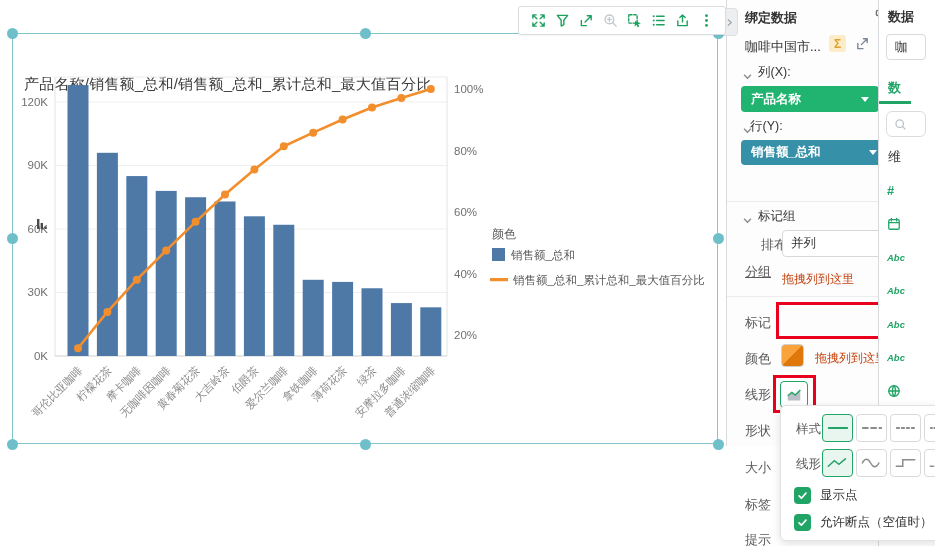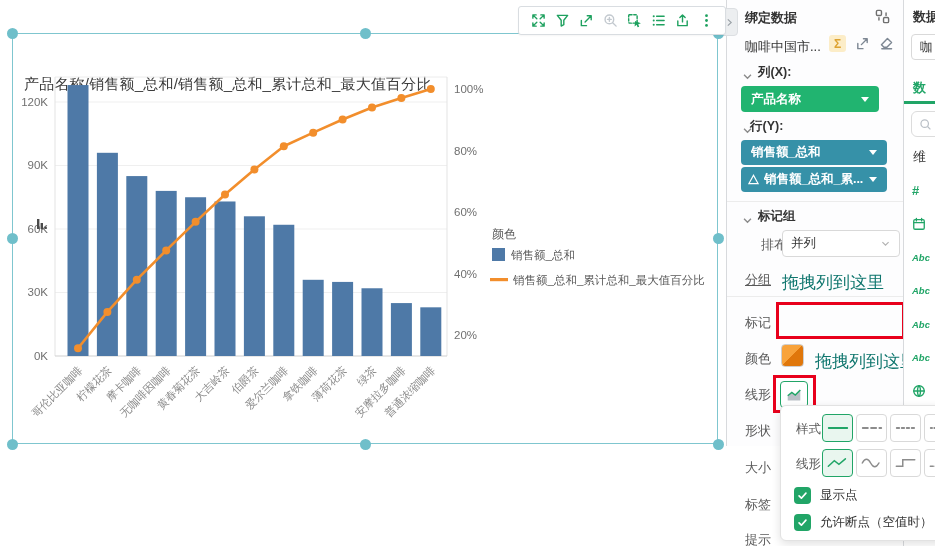--- a/index.html
+++ b/index.html
@@ -16,23 +16,23 @@
   
   #widget-toolbar{left:518px;top:6px;height:27px;background:#fff;border:1px solid #d9dde1;border-radius:3px;
     display:flex;align-items:center;padding:0 7px;z-index:20;box-shadow:0 1px 2px rgba(0,0,0,.04);}
   .tb-btn{width:24px;height:24px;display:flex;align-items:center;justify-content:center;cursor:pointer;}
   
   #binding-panel{left:726px;top:0;width:177px;height:446px;background:#fdfdfe;border-left:1px solid #d8dadd;box-sizing:border-box;z-index:3;}
   #collapse-tab{position:absolute;left:-6px;top:8px;width:15px;height:26px;background:#eceef0;border:1px solid #dcdfe2;
     border-radius:0 4px 4px 0;display:flex;align-items:center;justify-content:center;color:#9aa0a6;z-index:4;cursor:pointer;}
   .p-label{font-size:13px;color:#4a4a4a;position:absolute;white-space:nowrap;}
   .p-label.dim{color:#595959;}
-  .placeholder{font-size:17px;color:#0f766e;position:absolute;white-space:nowrap;}
+  .placeholder{font-size:12px;color:#c2410c;position:absolute;white-space:nowrap;}
   .sec-chevron{position:absolute;width:11px;height:11px;}
-  .sec-title{font-size:12.5px;color:#333;font-weight:700;position:absolute;white-space:nowrap;}
+  .sec-title{font-size:12.5px;color:#333;font-weight:400;position:absolute;white-space:nowrap;}
   .pill{position:absolute;height:26px;border-radius:4px;display:flex;align-items:center;padding:0 10px;box-sizing:border-box;cursor:pointer;}
   .pill .txt{color:#fff;font-size:12.5px;font-weight:700;white-space:nowrap;overflow:hidden;flex:1;}
   .caret{width:0;height:0;border-left:4.5px solid transparent;border-right:4.5px solid transparent;border-top:5.5px solid #fff;margin-left:6px;}
   .select{position:absolute;background:#fff;border:1px solid #d9d9d9;border-radius:4px;display:flex;align-items:center;
     padding:12px 8px;box-sizing:border-box;cursor:pointer;}
   .select .txt{font-size:12.5px;color:#333;flex:1;white-space:nowrap;overflow:hidden;}
   .divider{position:absolute;left:0;width:177px;height:1px;background:#ececec;}
   .red-frame{position:absolute;border:3px solid #e8001c;box-sizing:border-box;z-index:6;pointer-events:none;}
   #color-swatch{position:absolute;width:23px;height:23px;border:1px solid #cfcfcf;border-radius:4px;box-sizing:border-box;cursor:pointer;
     background:linear-gradient(135deg,#f8a33b 0%,#f8a33b 48%,#e0770b 48%,#e0770b 100%);}
@@ -44,21 +44,21 @@
   .pop-row{position:absolute;left:0;height:30px;display:flex;align-items:center;}
   .pop-label{font-size:12.5px;color:#595959;position:absolute;left:15px;}
   .opts{position:absolute;left:41px;top:0;display:flex;gap:3px;}
   .opt-btn{width:31px;height:28px;border:1px solid #d9d9d9;border-radius:4px;background:#fff;display:flex;align-items:center;
     justify-content:center;box-sizing:border-box;cursor:pointer;}
   .opt-btn.sel{border-color:#21a567;background:#e9f6ef;}
   .check-row{position:absolute;left:13px;display:flex;align-items:center;gap:9px;}
   .checkbox{width:17px;height:17px;border-radius:4px;background:#21a567;display:flex;align-items:center;justify-content:center;cursor:pointer;}
   .check-label{font-size:12.5px;color:#333;white-space:nowrap;}
   
-  #fields-panel{left:903px;top:0;width:32px;height:546px;background:#fff;border-left:1px solid #d8dadd;box-sizing:border-box;z-index:3;overflow:visible;}
+  #fields-panel{left:878px;top:0;width:32px;height:546px;background:#fff;border-left:1px solid #d8dadd;box-sizing:border-box;z-index:3;overflow:visible;}
   #p2-title{position:absolute;left:9px;top:8px;font-size:13px;color:#333;font-weight:700;white-space:nowrap;}
   #p2-select{position:absolute;left:7px;top:34px;width:40px;height:26px;border:1px solid #d9d9d9;border-radius:4px;background:#fff;
     font-size:12.5px;color:#333;display:flex;align-items:center;padding-left:8px;box-sizing:border-box;cursor:pointer;}
   #p2-tab{position:absolute;left:9px;top:79px;font-size:13px;color:#21a567;font-weight:700;cursor:pointer;}
   #p2-underline{position:absolute;left:0;top:101px;width:32px;height:3px;background:#21a567;}
   #p2-search{position:absolute;left:7px;top:111px;width:40px;height:26px;border:1px solid #dcdcdc;border-radius:6px;background:#fff;
     display:flex;align-items:center;padding-left:7px;box-sizing:border-box;cursor:text;}
   #p2-dim{position:absolute;left:9px;top:148px;font-size:13px;color:#333;white-space:nowrap;}
   .field-item{position:absolute;left:8px;width:24px;height:20px;display:flex;align-items:center;cursor:grab;}
   .abc-txt{font-size:9.5px;font-weight:700;color:#21a567;font-style:italic;}
@@ -246,45 +246,38 @@
   <span class="sec-chevron" style="left:15px;top:122px;">
     <svg width="11" height="11" viewBox="0 0 16 16" fill="none" stroke="#8a8a8a" stroke-width="2">
         <path d="M3 5.5l5 5 5-5"></path>
       </svg></span>
   <div class="sec-title" style="left:23px;top:118px;">行(Y):</div>
 
   <div class="pill" style="left:14px;top:140px;width:146px;height:25px;background:#3691a8;">
     <span class="txt">销售额_总和</span>
     <span class="caret"></span>
   </div>
-  <div class="pill" style="left:14px;top:167px;width:146px;height:25px;background:#3691a8;padding-left:6px;">
-    <svg width="13" height="13" viewBox="0 0 16 16" style="margin-right:4px;flex:none;" fill="none" stroke="#fff" stroke-width="1.5">
-        <path d="M8 2.8L13.6 13H2.4z"></path>
-      </svg>
-    <span class="txt">销售额_总和_累...</span>
-    <span class="caret"></span>
-  </div>
 
   <div class="divider" style="top:201px;"></div>
 
   <span class="sec-chevron" style="left:15px;top:212px;">
     <svg width="11" height="11" viewBox="0 0 16 16" fill="none" stroke="#8a8a8a" stroke-width="2">
         <path d="M3 5.5l5 5 5-5"></path>
       </svg></span>
   <div class="sec-title" style="left:31px;top:208px;">标记组</div>
 
   <div class="p-label dim" style="left:34px;top:236px;">排布</div>
   <div class="select" style="left:55px;top:230px;width:118px;height:27px;">
     <span class="txt">并列</span>
     <svg width="11" height="11" viewBox="0 0 16 16" fill="none" stroke="#b0b0b0" stroke-width="1.6">
         <path d="M3.5 6l4.5 4.5L12.5 6"></path>
       </svg>
   </div>
 
-  <div class="p-label dim" style="left:18px;top:271px;text-decoration:underline;">分组</div>
+  <div class="p-label dim" style="left:18px;top:263px;text-decoration:underline;">分组</div>
   <div class="placeholder" style="left:55px;top:271px;">拖拽列到这里</div>
 
   <div class="divider" style="top:296px;"></div>
 
   <div class="p-label dim" style="left:18px;top:314px;text-align:right;">标记</div>
   <div class="red-frame" style="left:49px;top:302px;width:129px;height:37px;"></div>
 
   <div class="p-label dim" style="left:18px;top:350px;">颜色</div>
   <div id="color-swatch" style="left:54px;top:344px;"></div>
   <div class="placeholder" style="left:88px;top:350px;">拖拽列到这里</div>

